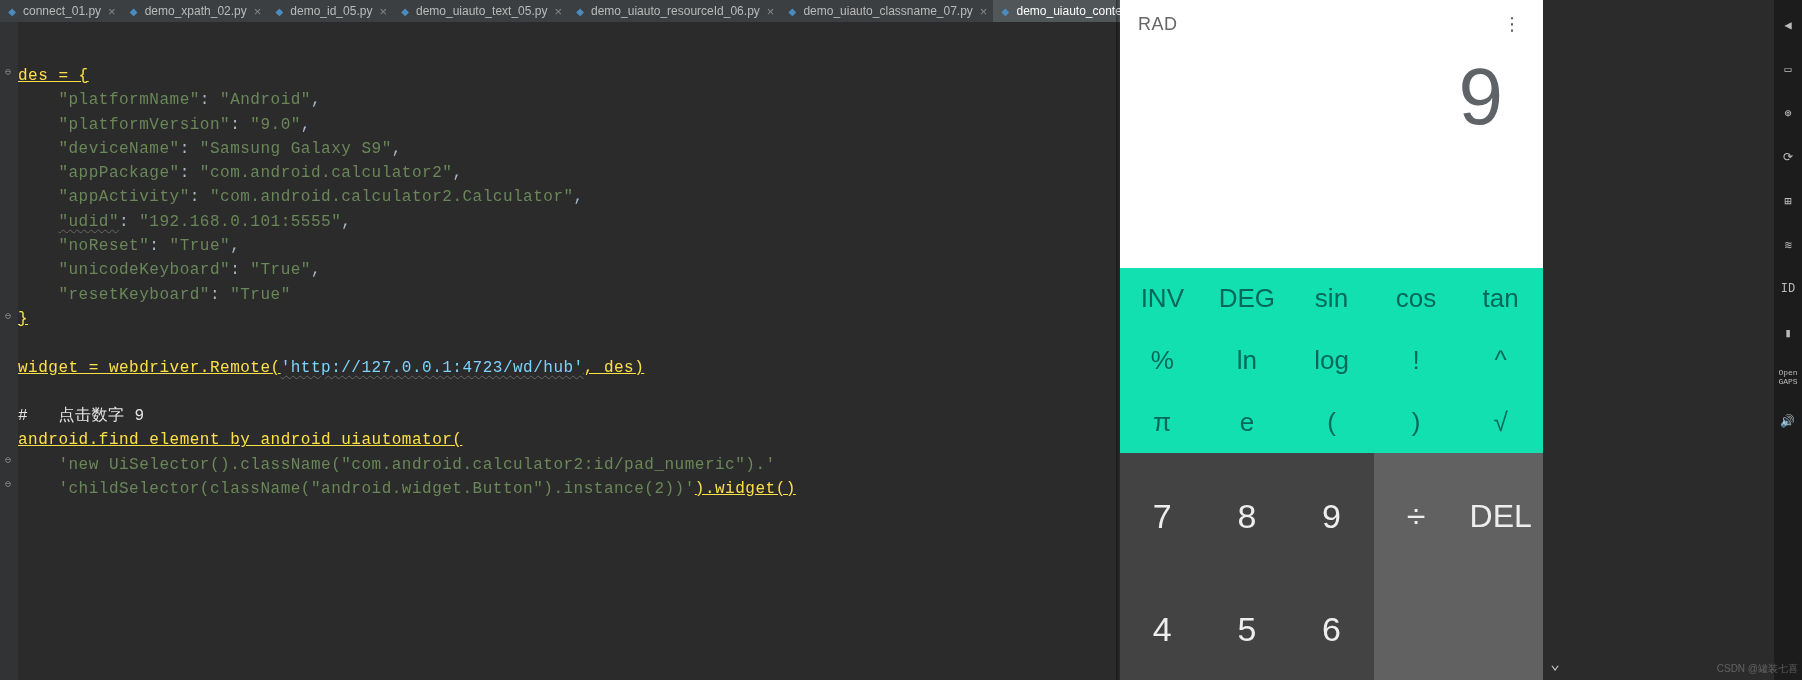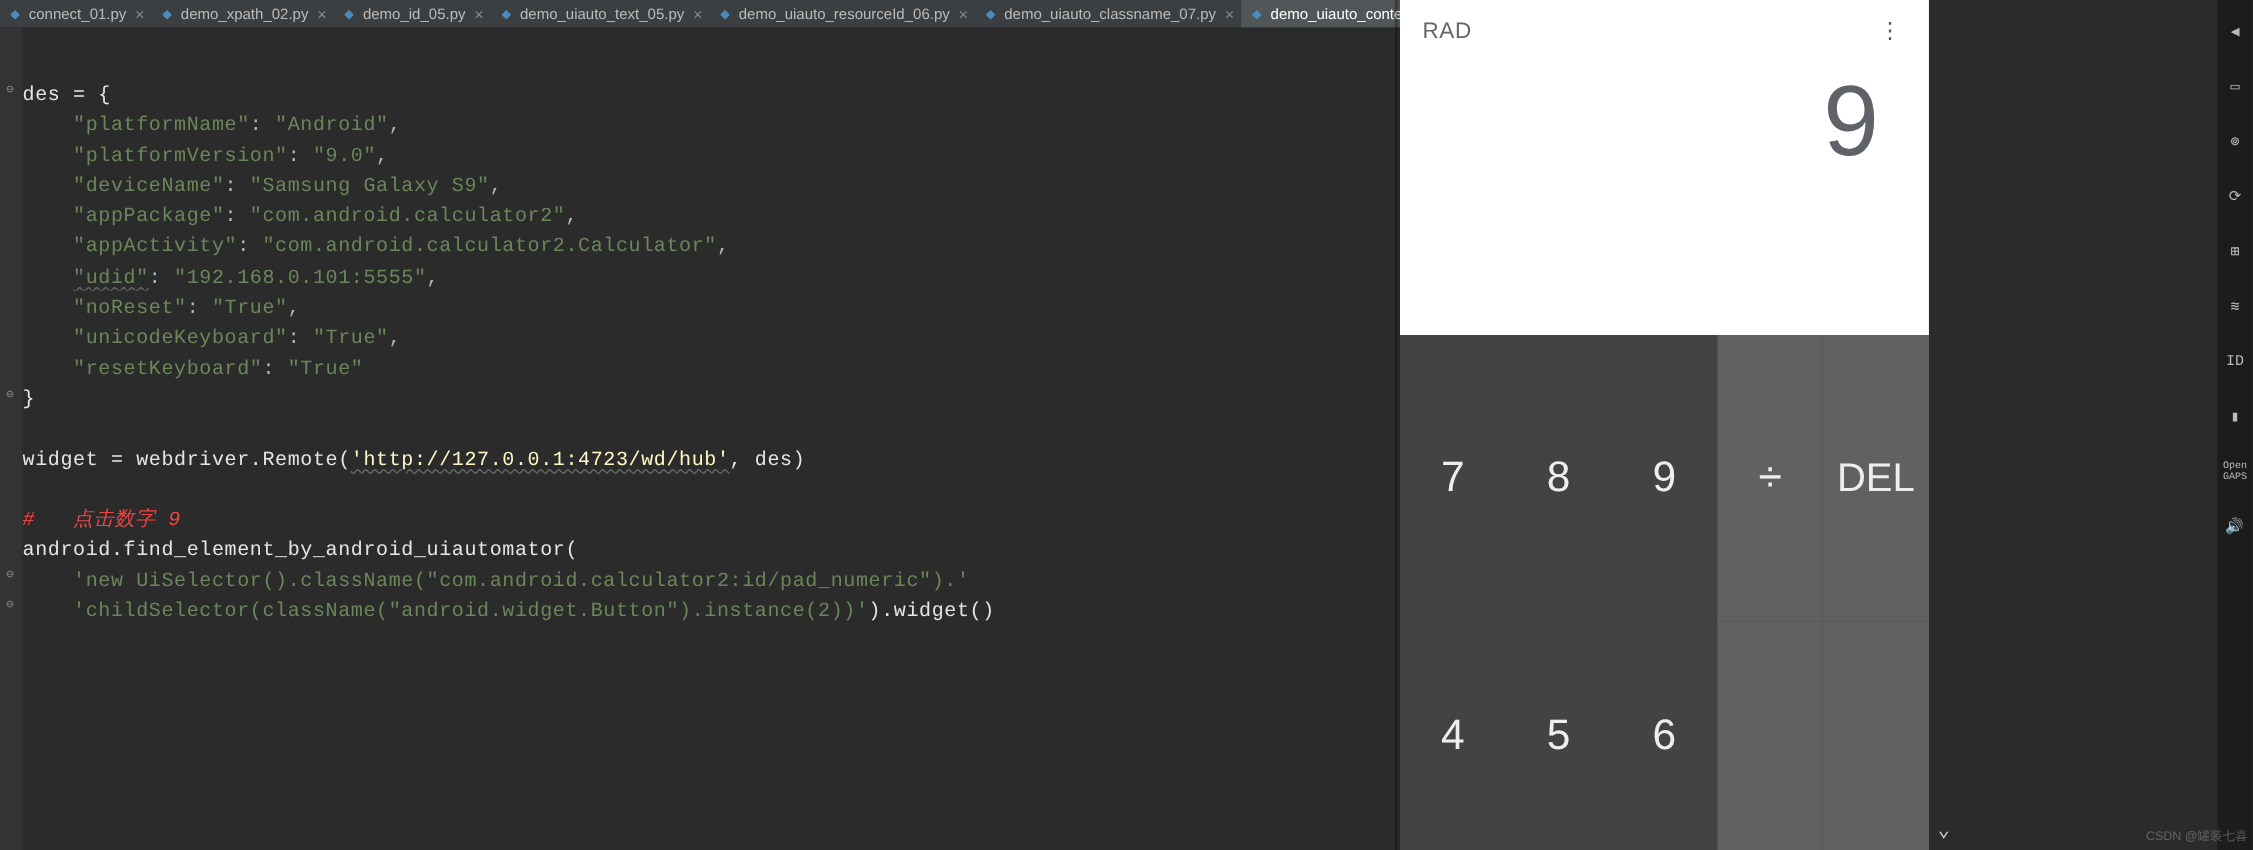--- a/index.html
+++ b/index.html
@@ -14,23 +14,23 @@
   .tabbar { height: 22px; background: #3c3f41; display: flex; align-items: center; font-family: 'Segoe UI', Arial, sans-serif; font-size: 12px; }
   .tab { display: flex; align-items: center; height: 22px; padding: 0 6px; color: #bbb; cursor: pointer; gap: 5px; }
   .tab.active { background: #515658; color: #fff; }
   .tab .py-icon { width: 12px; height: 12px; display: inline-flex; align-items: center; justify-content: center; font-size: 10px; color: #4b8bbe; }
   .tab .close { color: #888; font-size: 13px; margin-left: 2px; }
   .editor { flex: 1; background: #2b2b2b; display: flex; }
   .gutter { width: 18px; background: #313335; position: relative; }
   .gutter .fold { position: absolute; left: 5px; width: 9px; height: 9px; font-size: 10px; color: #888; }
   .code { flex: 1; padding: 42px 0 0 0; line-height: 24.3px; white-space: pre; font-size: 16px; letter-spacing: 0.5px; }
   .str { color: #6a8759; }
-  .comment { color: #ef4444; font-style: italic; }
-  .call { color: #e5e5e5; }
-  .url { color: #fef9c3; text-decoration: underline wavy #666; text-decoration-thickness: 1px; text-underline-offset: 3px;}
+  .comment { color: #e5e5e5; }
+  .call { color: #fde047; text-decoration: underline; }
+  .url { color: #7dd3fc; text-decoration: underline wavy #666; text-decoration-thickness: 1px; text-underline-offset: 3px;}
   .udid { color: #6a8759; text-decoration: underline wavy #666; text-decoration-thickness: 1px; text-underline-offset: 3px;}
 
   .calc { position: absolute; left: 1120px; top: 0; width: 423px; height: 680px; background: #fff; display: flex; flex-direction: column; font-family: Liberation Sans, sans-serif; }
   .calc-top { height: 268px; background: #fff; display: flex; flex-direction: column; position: relative; }
   .calc-head { height: 48px; display: flex; align-items: center; justify-content: space-between; padding: 0 22px 0 18px; }
   .calc-rad { color: #666; font-size: 18px; letter-spacing: 0.5px; }
   .calc-menu { color: #555; font-size: 18px; }
   .calc-display { flex:1; text-align: right; padding: 5px 40px 0 0; font-size: 80px; font-weight: 300; color: #5f6368; line-height: 1.1; }
   .calc-mid { height: 185px; background: #13e0b1; display: grid; grid-template-columns: repeat(5,1fr); grid-template-rows: repeat(3,1fr); color: #00695c; font-size: 26px; }
   .calc-mid .cell { display:flex; align-items:center; justify-content:center; cursor:pointer; }
@@ -121,20 +121,37 @@
 <div class="devshadow"></div>
 
 <div class="calc">
   <div class="calc-top">
     <div class="calc-head">
       <span class="calc-rad">RAD</span>
       <span class="calc-menu">⋮</span>
     </div>
     <div class="calc-display">9</div>
   </div>
+  <div class="calc-mid">
+    <div class="cell">INV</div>
+    <div class="cell">DEG</div>
+    <div class="cell">sin</div>
+    <div class="cell">cos</div>
+    <div class="cell">tan</div>
+    <div class="cell">%</div>
+    <div class="cell">ln</div>
+    <div class="cell">log</div>
+    <div class="cell">!</div>
+    <div class="cell">^</div>
+    <div class="cell">π</div>
+    <div class="cell">e</div>
+    <div class="cell">(</div>
+    <div class="cell">)</div>
+    <div class="cell">√</div>
+  </div>
   <div class="calc-bot">
     <div class="cell">7</div>
     <div class="cell">8</div>
     <div class="cell">9</div>
     <div class="cell op">÷</div>
     <div class="cell op" style="font-size:32px">DEL</div>
     <div class="cell">4</div>
     <div class="cell">5</div>
     <div class="cell">6</div>
     <div class="cell op"></div>

